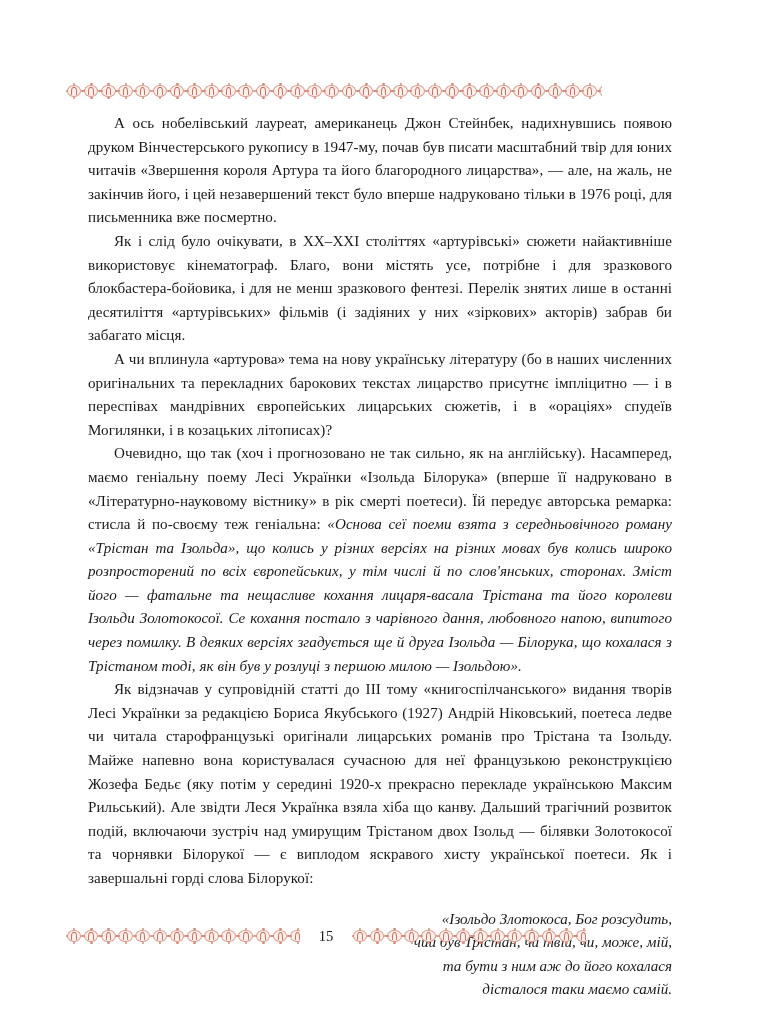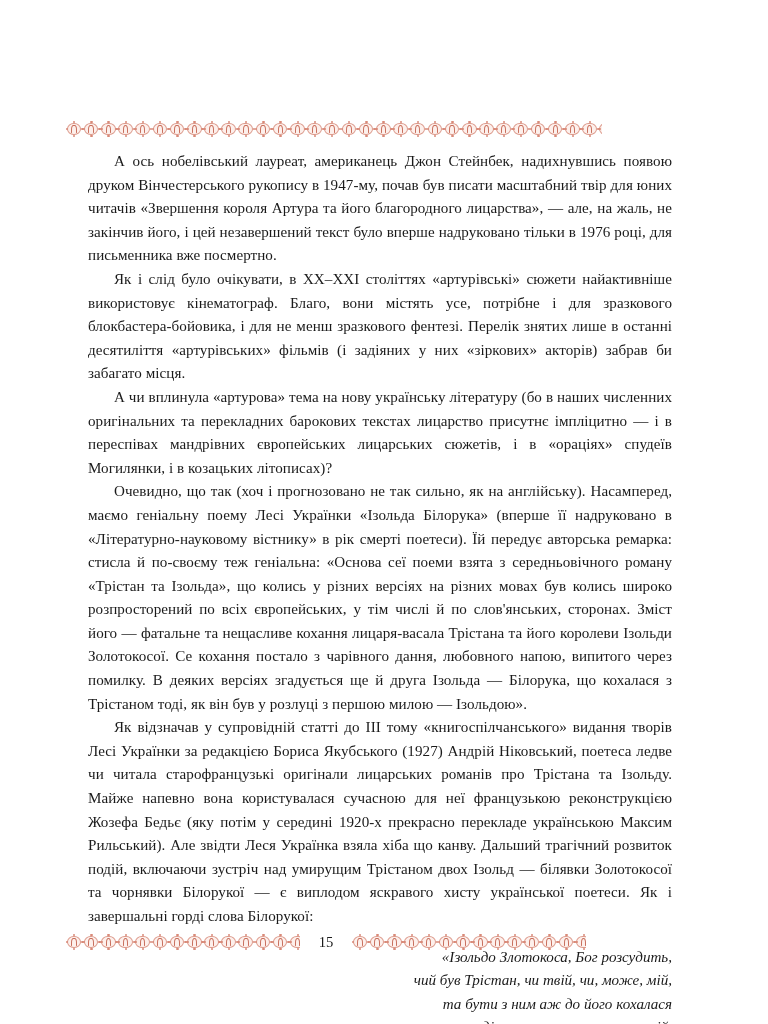--- a/index.html
+++ b/index.html
@@ -15,21 +15,20 @@
     font-family: "Liberation Serif", "DejaVu Serif", serif;
     color: #1a1a1a;
   }
 
   .page {
     position: relative;
     width: 768px;
     height: 822px;
     background: #ffffff;
     box-sizing: border-box;
-    margin-top: 38px;
   }
 
   
   .ornament-band {
     position: absolute;
     height: 22px;
     overflow: hidden;
     display: flex;
     align-items: center;
   }
@@ -104,41 +103,42 @@
     text-indent: 26px;
     text-align: justify;
     font-size: 15.1px;
     line-height: 23.6px;
     letter-spacing: 0.05px;
     -webkit-hyphens: manual;
     hyphens: manual;
   }
 
   p.body-par .ital {
+    font-style: italic;
   }
 
   
   .verse-block {
     margin: 17px 0 0 0;
     padding-left: 92px;
   }
   .verse-line {
     margin: 0;
     font-style: italic;
     font-size: 15.1px;
     line-height: 23.6px;
     white-space: pre;
     text-align: right;
   }
 
   
   .footer {
     position: absolute;
     left: 66px;
-    top: 893px;
+    top: 925px;
     width: 620px;
     height: 22px;
     display: flex;
     align-items: center;
   }
   .footer .ornament-band-inline {
     height: 20px;
     overflow: hidden;
     display: flex;
     align-items: center;

